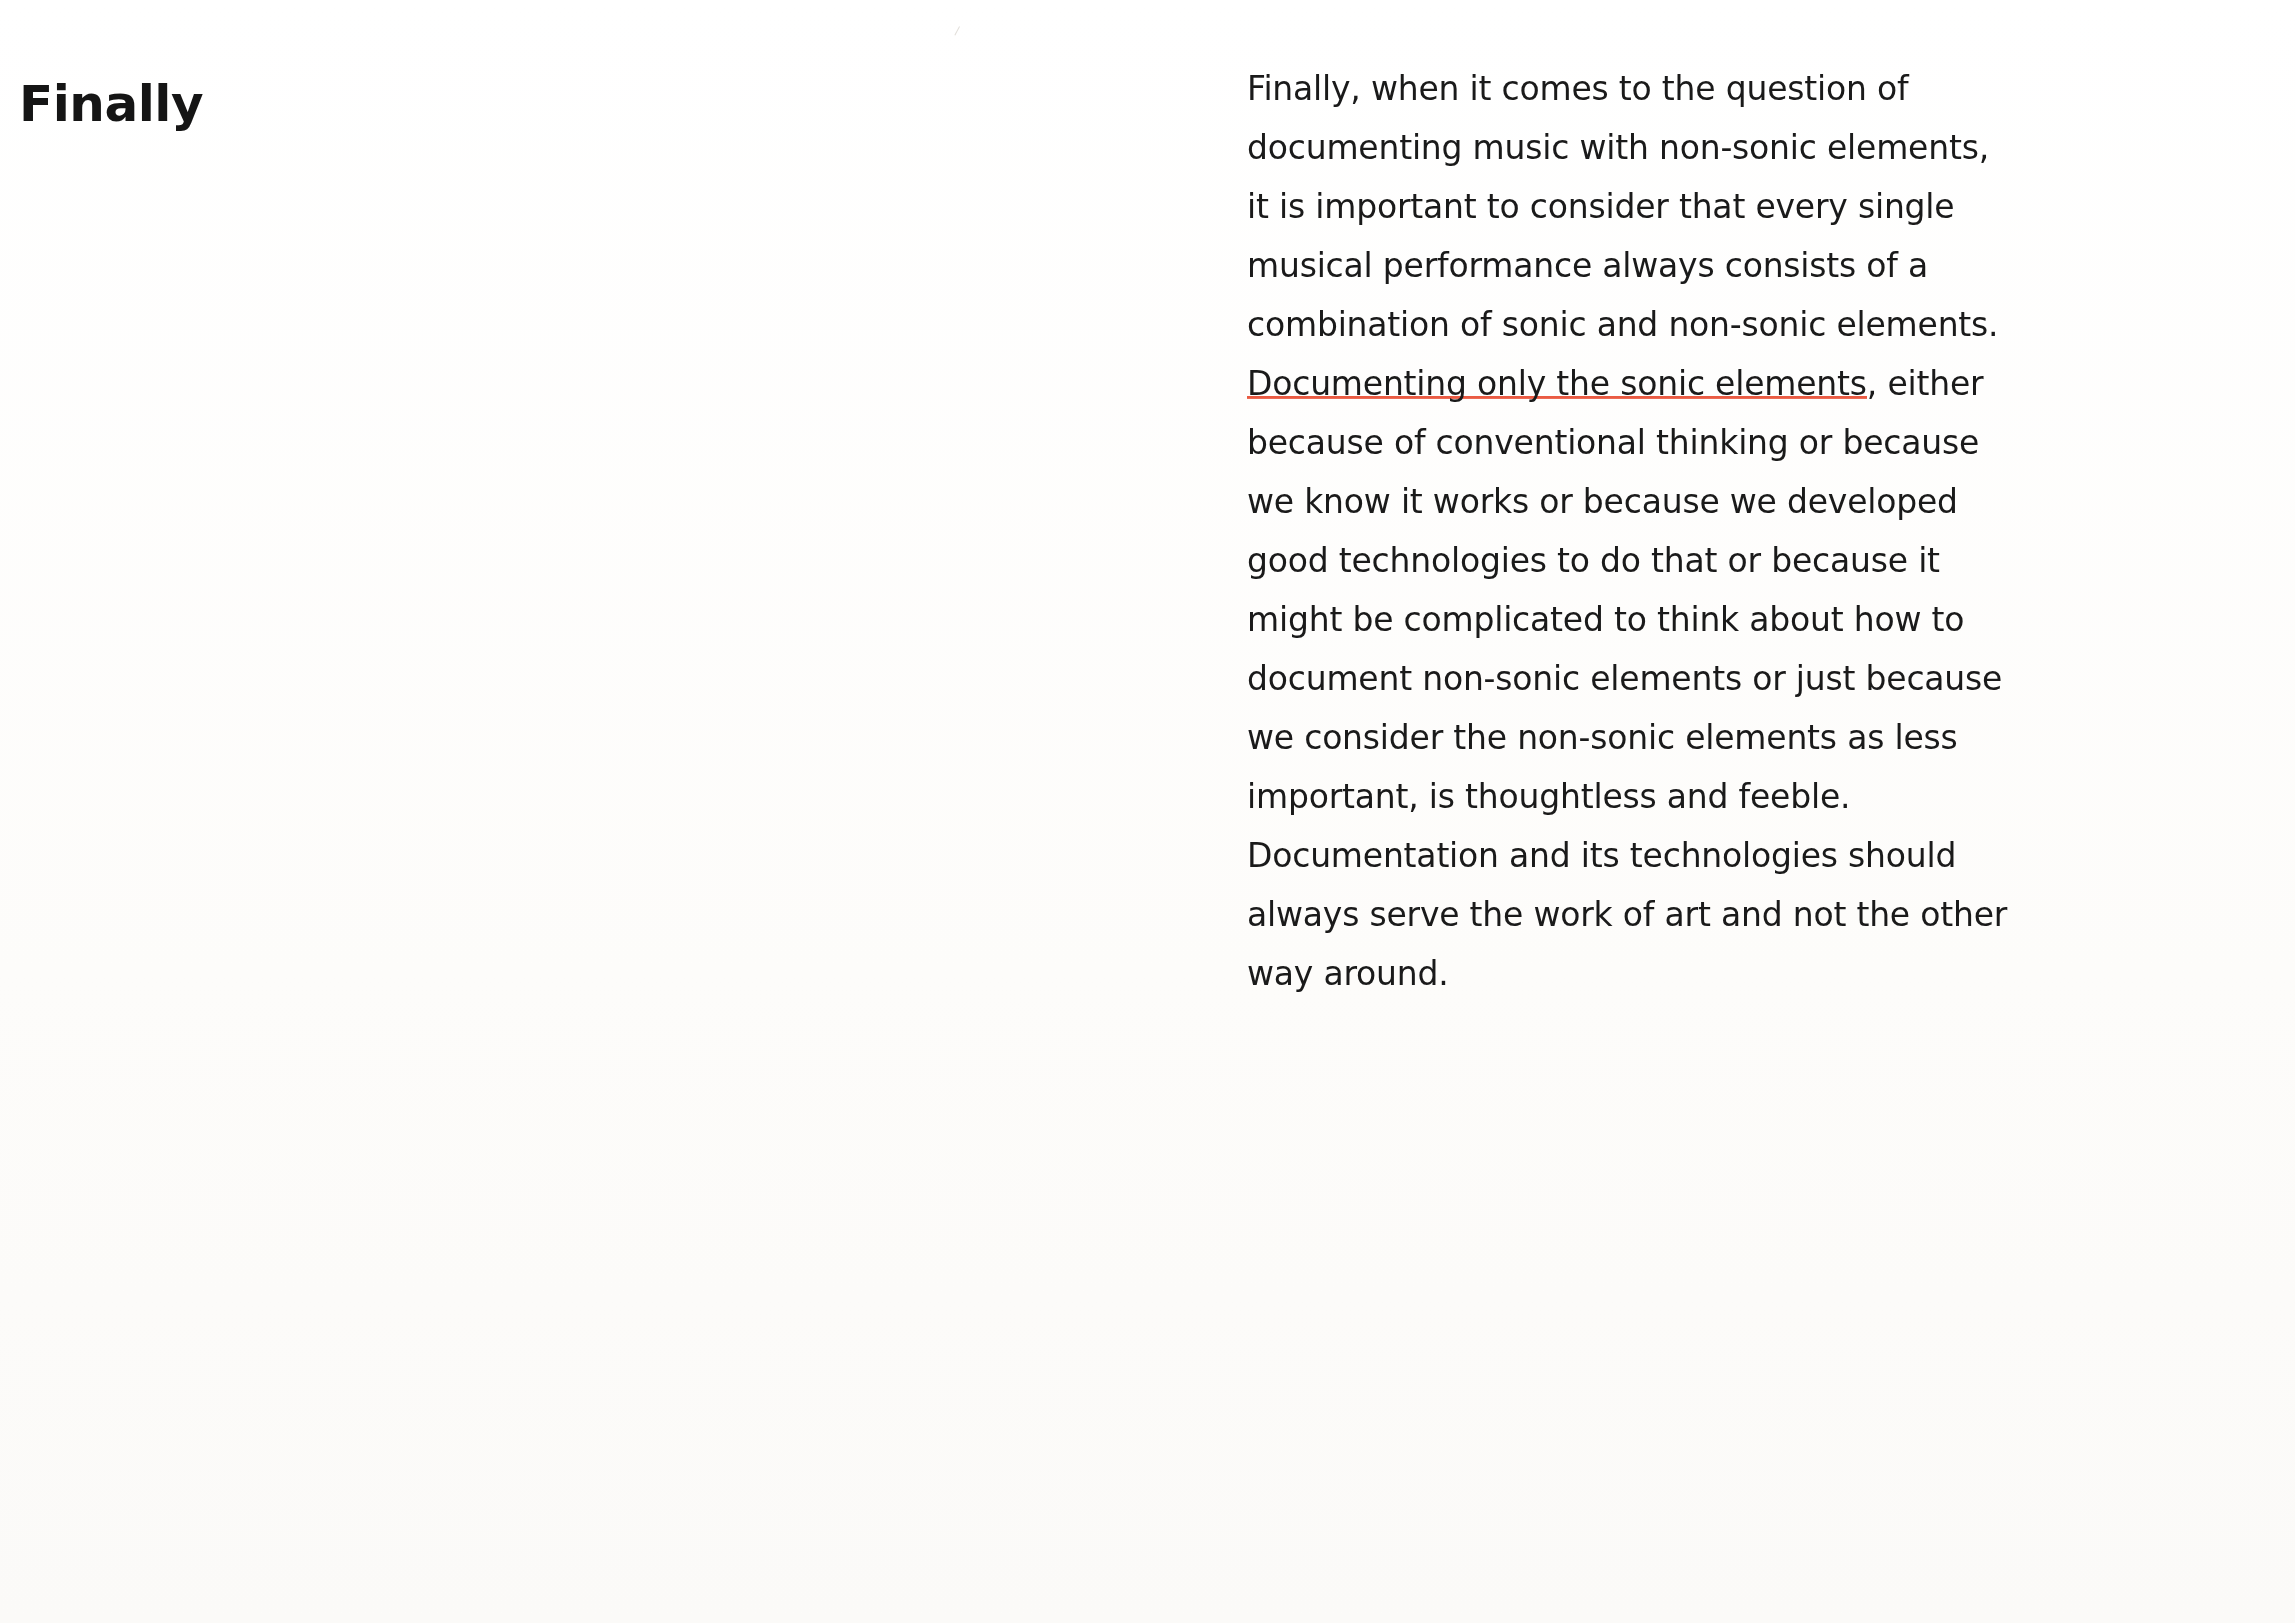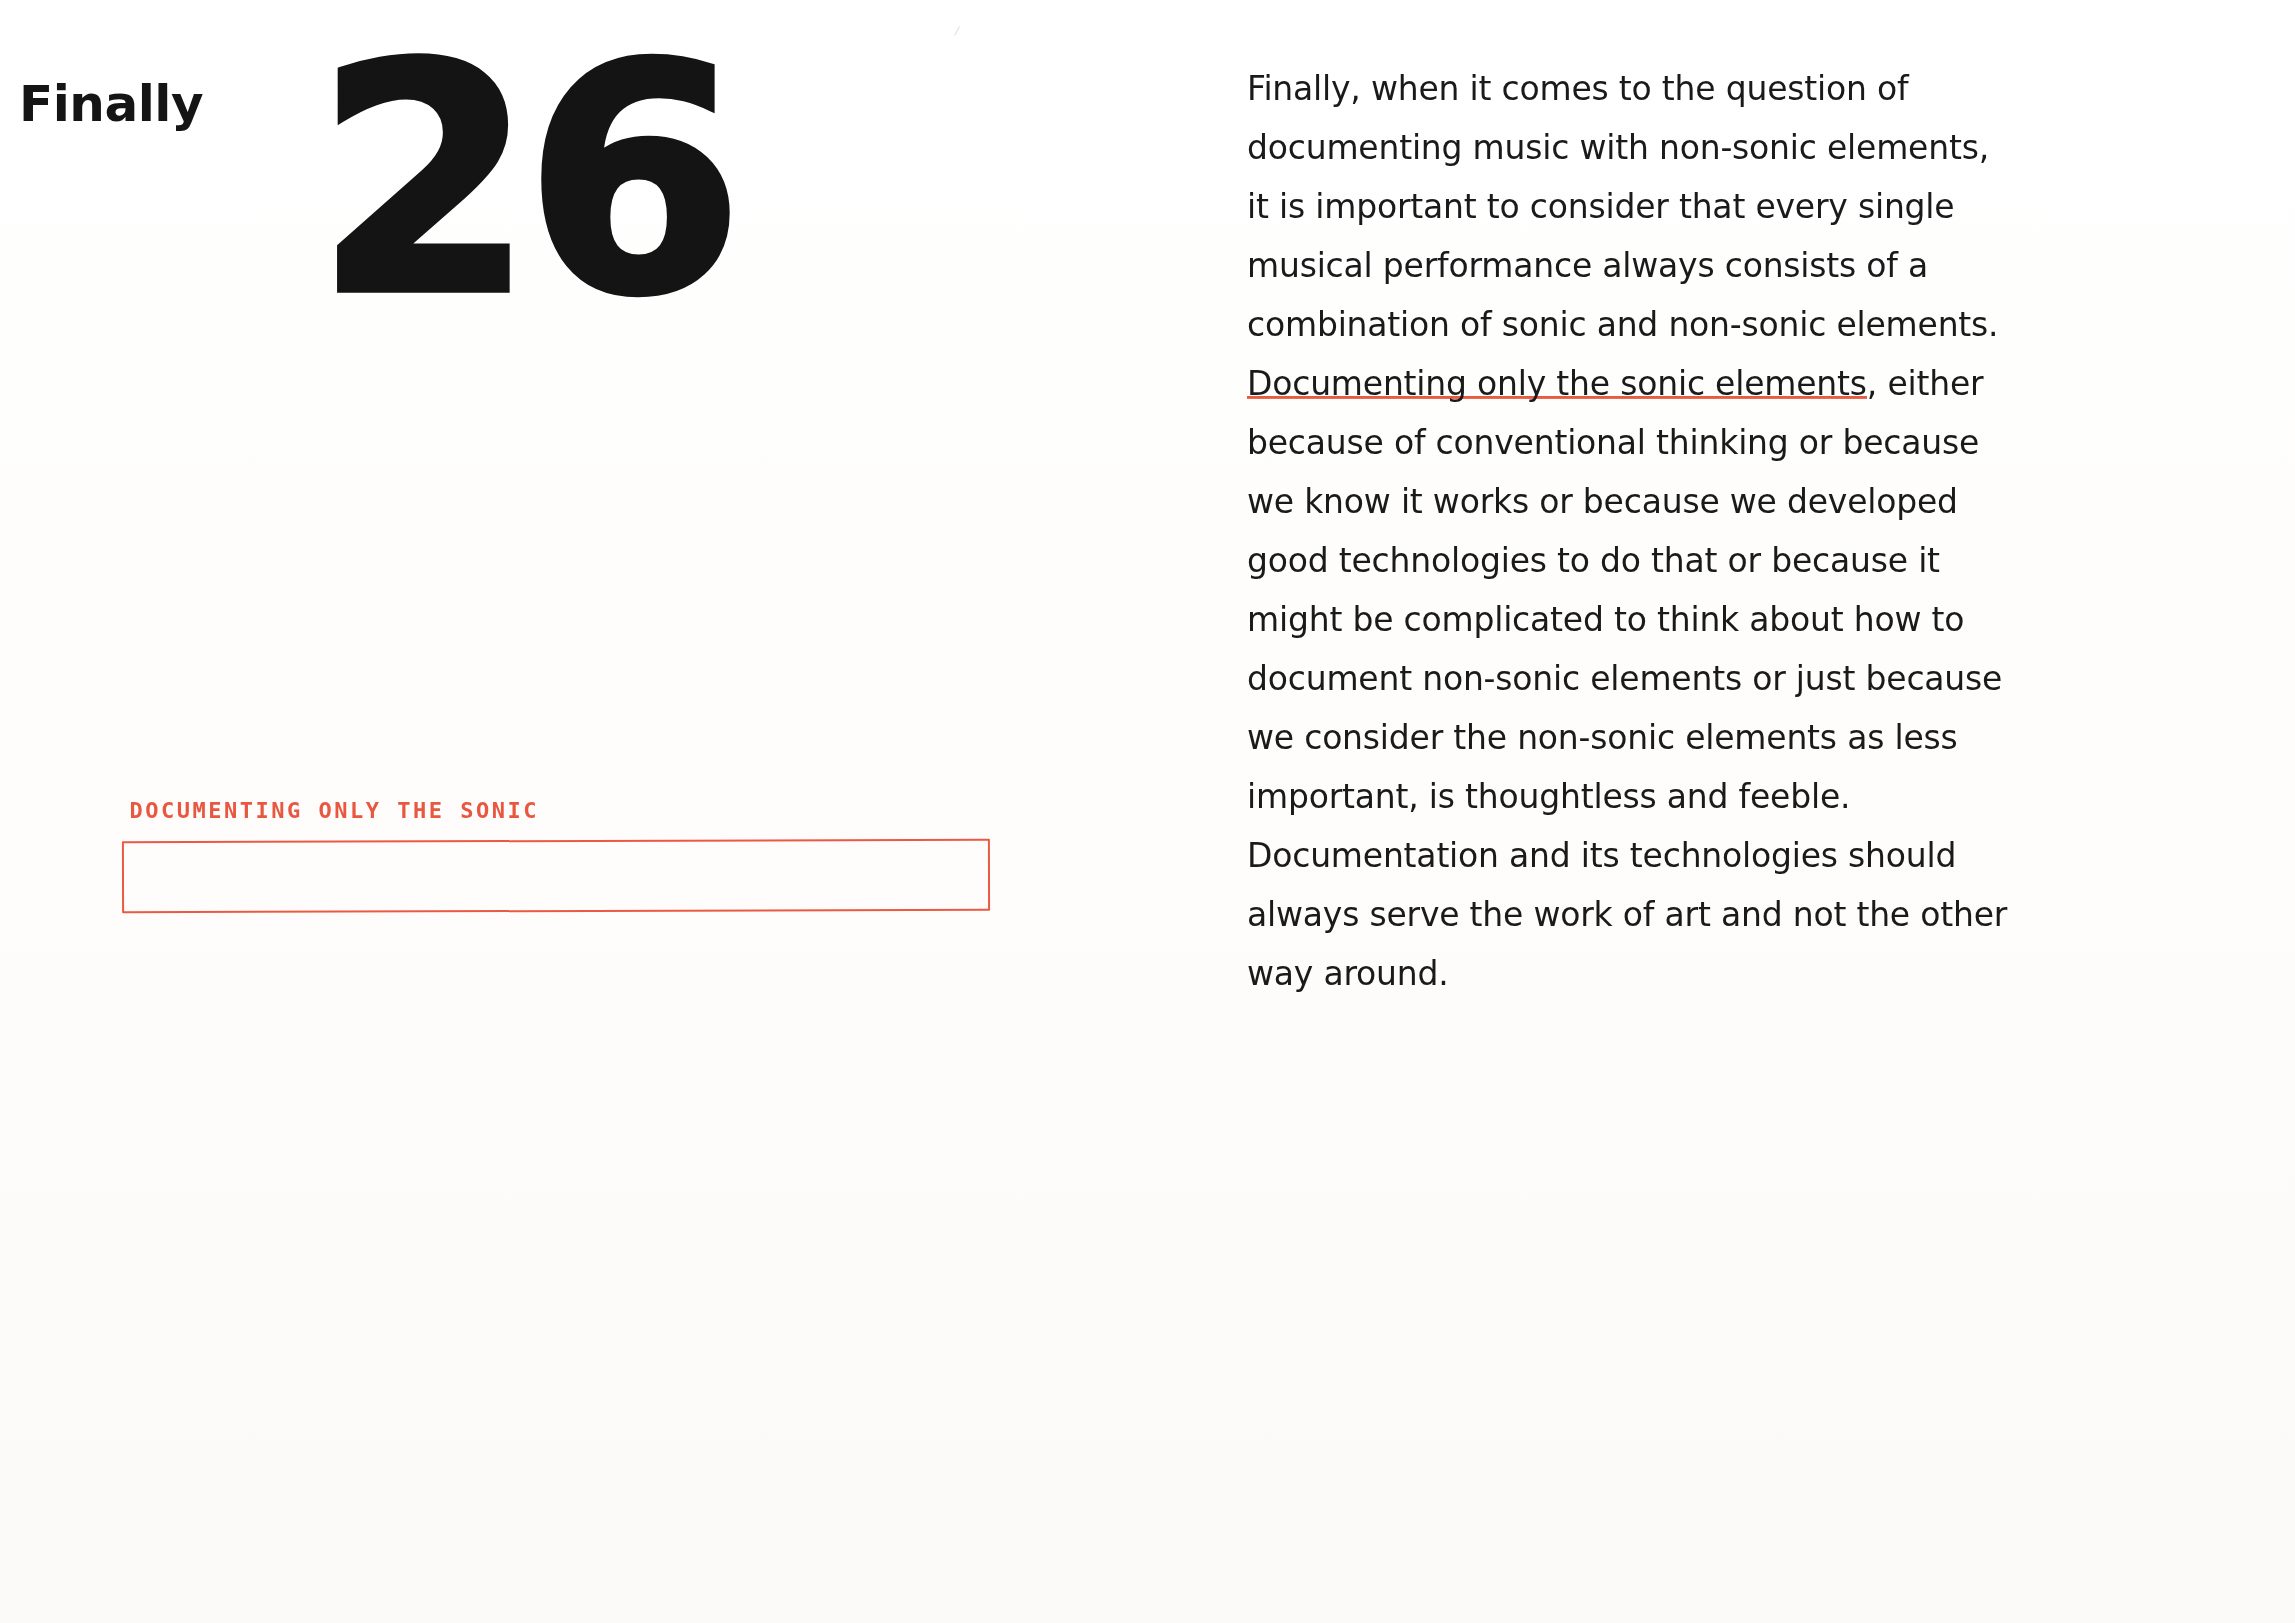--- a/index.html
+++ b/index.html
@@ -128,24 +128,19 @@
 </style>
 </head>
 <body>
 
 <div class="page">
   <div class="paper-tint"></div>
   <div class="pencil-mark"></div>
 
   <div class="epilogue-label">Finally</div>
 
-  <div class="chapter-number">26</div>
 
-  <div class="field-block">
-    <div class="field-label">DOCUMENTING ONLY THE SONIC</div>
-    <input class="field-input" type="text" placeholder="" style="">
-  </div>
 
   <div class="body-text">
     <span>Finally, when it comes to the question of documenting music with non-sonic elements, it is important to consider that every single musical performance always consists of a combination of sonic and non-sonic elements. </span><span class="hl">Documenting only the sonic elements</span><span>, either because of conventional thinking or because we know it works or because we developed good technologies to do that or because it might be complicated to think about how to document non-sonic elements or just because we consider the non-sonic elements as less important, is thoughtless and feeble. Documentation and its technologies should always serve the work of art and not the other way around.</span>
   </div>
 </div>
 
 
 </body></html>

